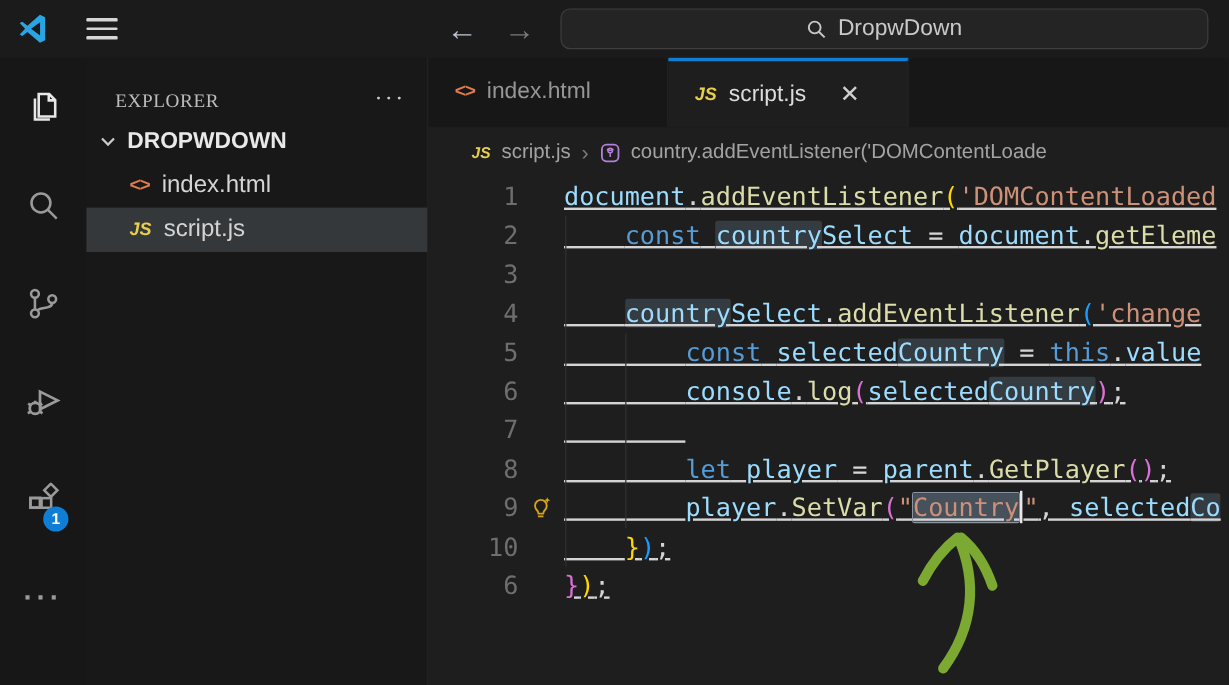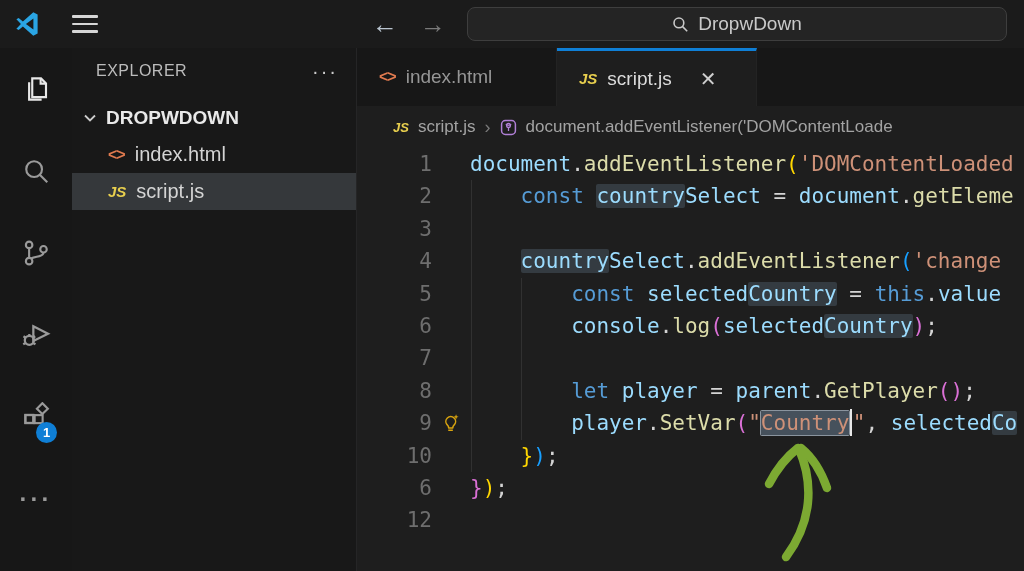--- a/index.html
+++ b/index.html
@@ -31,22 +31,22 @@
   .act-item svg { stroke:#9a9a9a; fill:none; stroke-width:1.7; }
   .act-item.active svg { stroke:#e8e8e8; }
   .badge { position:absolute; left:36px; top:46px; min-width:21px; height:21px;
            border-radius:11px; background:var(--accent); color:#fff; font-size:13px;
            font-weight:bold; display:flex; align-items:center; justify-content:center; }
   .act-more { color:#9a9a9a; font-size:24px; letter-spacing:3px; font-weight:bold; }
 
   
   .sidebar { width:285px; height:100%; background:#181818; flex-shrink:0;
              border-right:1px solid #252526; }
-  .sb-header { height:46px; display:flex; align-items:center; padding:0 18px 0 24px;
-               color:#bcbcbc; font-size:16px; letter-spacing:0.5px; }
+  .sb-header { height:46px; display:flex; align-items:flex-end; padding:0 18px 0 24px;
+               color:#bcbcbc; font-size:16px; letter-spacing:0.5px;font-family:Liberation Serif, serif; }
   .sb-header .grow { flex:1; }
   .sb-dots { color:#cccccc; font-size:20px; letter-spacing:2px; cursor:pointer; }
   .folder-row { height:36px; margin-top:6px; display:flex; align-items:center;
                 padding-left:10px; color:#e9e9e9; font-weight:bold; font-size:19px;
                 cursor:pointer; gap:8px; }
   .chev { width:16px; height:16px; stroke:#cccccc; fill:none; stroke-width:1.8; }
   .file-row { height:37px; display:flex; align-items:center; padding-left:36px;
               color:#d4d4d4; font-size:20px; cursor:pointer; gap:10px; }
   .file-row.selected { background:#35383b; }
   .ico-html { color:#e07a4f; font-weight:bold; font-size:16px; letter-spacing:-1px; }
@@ -69,21 +69,21 @@
   .code { position:relative; width:100%; height:375px;
           font-family:"DejaVu Sans Mono", monospace; font-size:21px; }
   .guide { position:absolute; width:1px; background:#313131; }
   .guide-a { left:113.5px; top:32.4px; height:291.6px; }
   .guide-b { left:164px;  top:129.6px; height:162px; }
   .code-line { height:32.4px; line-height:32.4px; display:flex; white-space:pre; }
   .line-num { width:75px; text-align:right; color:#6e6e6e; flex-shrink:0;
               padding-right:0; }
   .bulb-slot { width:38px; flex-shrink:0; display:flex; align-items:center;
                justify-content:center; }
-  .line-text { flex:1; color:#d4d4d4; }
+  .line-text { flex:1; color:#d4d4d4;text-decoration:underline; }
   .occ { background:var(--occ-bg); border-radius:2px; }
   .sel { background:var(--sel-bg); box-shadow:0 0 0 1px var(--sel-border); border-radius:1px; }
   .caret { display:inline-block; width:2.5px; height:27px; background:#e8e8e8;
            vertical-align:middle; margin:0 0.5px 4px 0.5px; }
 
   .arrow-overlay { position:absolute; left:0; top:0; width:1024px; height:571px;
                    pointer-events:none; z-index:50; }
 </style>
 </head>
 <body>
@@ -195,21 +195,21 @@
 
       <div class="breadcrumb">
         <span class="ico-js" style="font-size:13px;">JS</span>
         <span>script.js</span>
         <span class="bc-sep">›</span>
         <svg class="symbol-icon" viewBox="0 0 16 16">
           <rect x="1.5" y="1.5" width="13" height="13" rx="3.5" fill="none" stroke="#b180d7" stroke-width="1.4"></rect>
           <circle cx="8" cy="6" r="1.8" fill="none" stroke="#b180d7" stroke-width="1.2"></circle>
           <path d="M8 7.8v3.4M5.4 5 8 6M10.6 5 8 6" stroke="#b180d7" stroke-width="1.2" fill="none"></path>
         </svg>
-        <span>document.addEventListener('DOMContentLoade</span>
+        <span>country.addEventListener('DOMContentLoade</span>
       </div>
 
       <div class="code">
         <div class="guide guide-a"></div>
         <div class="guide guide-b"></div>
         <div>
             <div class="code-line"><span class="line-num">1</span><span class="bulb-slot"></span><span class="line-text"><span style="color: rgb(156, 220, 254);">document</span><span style="color: rgb(212, 212, 212);">.</span><span style="color: rgb(220, 220, 170);">addEventListener</span><span style="color: rgb(255, 215, 0);">(</span><span style="color: rgb(206, 145, 120);">'DOMContentLoaded</span></span></div>
             <div class="code-line"><span class="line-num">2</span><span class="bulb-slot"></span><span class="line-text"><span style="color: rgb(212, 212, 212);">    </span><span style="color: rgb(86, 156, 214);">const</span><span style="color: rgb(212, 212, 212);"> </span><span class="occ" style="color: rgb(156, 220, 254);">country</span><span style="color: rgb(156, 220, 254);">Select</span><span style="color: rgb(212, 212, 212);"> = </span><span style="color: rgb(156, 220, 254);">document</span><span style="color: rgb(212, 212, 212);">.</span><span style="color: rgb(220, 220, 170);">getEleme</span></span></div>
             <div class="code-line"><span class="line-num">3</span><span class="bulb-slot"></span><span class="line-text"></span></div>
             <div class="code-line"><span class="line-num">4</span><span class="bulb-slot"></span><span class="line-text"><span style="color: rgb(212, 212, 212);">    </span><span class="occ" style="color: rgb(156, 220, 254);">country</span><span style="color: rgb(156, 220, 254);">Select</span><span style="color: rgb(212, 212, 212);">.</span><span style="color: rgb(220, 220, 170);">addEventListener</span><span style="color: rgb(23, 159, 255);">(</span><span style="color: rgb(206, 145, 120);">'change</span></span></div>
@@ -218,21 +218,21 @@
             <div class="code-line"><span class="line-num">7</span><span class="bulb-slot"></span><span class="line-text"><span style="color: rgb(212, 212, 212);">        </span></span></div>
             <div class="code-line"><span class="line-num">8</span><span class="bulb-slot"></span><span class="line-text"><span style="color: rgb(212, 212, 212);">        </span><span style="color: rgb(86, 156, 214);">let</span><span style="color: rgb(212, 212, 212);"> </span><span style="color: rgb(156, 220, 254);">player</span><span style="color: rgb(212, 212, 212);"> = </span><span style="color: rgb(156, 220, 254);">parent</span><span style="color: rgb(212, 212, 212);">.</span><span style="color: rgb(220, 220, 170);">GetPlayer</span><span style="color: rgb(218, 112, 214);">(</span><span style="color: rgb(218, 112, 214);">)</span><span style="color: rgb(212, 212, 212);">;</span></span></div>
             <div class="code-line"><span class="line-num">9</span><span class="bulb-slot">
   <svg width="22" height="22" viewBox="0 0 24 24">
     <path d="M9 20h5M9.5 17.5c0-2-.8-2.7-1.8-3.7a5.3 5.3 0 1 1 8 0c-1 1-1.8 1.7-1.8 3.7z" fill="none" stroke="#d9a40f" stroke-width="1.7" stroke-linejoin="round"></path>
     <path d="M17.5 2.5l.8 2 2 .8-2 .8-.8 2-.8-2-2-.8 2-.8z" fill="#d9a40f"></path>
   </svg>
 </span><span class="line-text"><span style="color: rgb(212, 212, 212);">        </span><span style="color: rgb(156, 220, 254);">player</span><span style="color: rgb(212, 212, 212);">.</span><span style="color: rgb(220, 220, 170);">SetVar</span><span style="color: rgb(218, 112, 214);">(</span><span style="color: rgb(206, 145, 120);">"</span><span class="sel" style="color: rgb(206, 145, 120);">Country</span><span class="caret"></span><span style="color: rgb(206, 145, 120);">"</span><span style="color: rgb(212, 212, 212);">, </span><span style="color: rgb(156, 220, 254);">selected</span><span class="occ" style="color: rgb(156, 220, 254);">Co</span></span></div>
             <div class="code-line"><span class="line-num">10</span><span class="bulb-slot"></span><span class="line-text"><span style="color: rgb(212, 212, 212);">    </span><span style="color: rgb(255, 215, 0);">}</span><span style="color: rgb(23, 159, 255);">)</span><span style="color: rgb(212, 212, 212);">;</span></span></div>
             <div class="code-line"><span class="line-num">6</span><span class="bulb-slot"></span><span class="line-text"><span style="color: rgb(218, 112, 214);">}</span><span style="color: rgb(255, 215, 0);">)</span><span style="color: rgb(212, 212, 212);">;</span></span></div>
-            <div class="code-line"><span class="line-num">12</span><span class="bulb-slot"></span><span class="line-text"></span></div>
+            <div class="code-line"><span class="bulb-slot"></span><span class="line-text"></span></div>
           </div>
       </div>
     </div>
   </div>
 
   <svg class="arrow-overlay" viewBox="0 0 1024 571">
     <path d="M 799 449 C 814 484, 812 522, 786 557" fill="none" stroke-width="8.5" stroke-linecap="round" stroke="#7ca932"></path>
     <path d="M 769 484 Q 781 461, 798 448" fill="none" stroke-width="8.5" stroke-linecap="round" stroke="#7ca932"></path>
     <path d="M 827 488 Q 818 462, 801 448" fill="none" stroke-width="8.5" stroke-linecap="round" stroke="#7ca932"></path>
   </svg>

